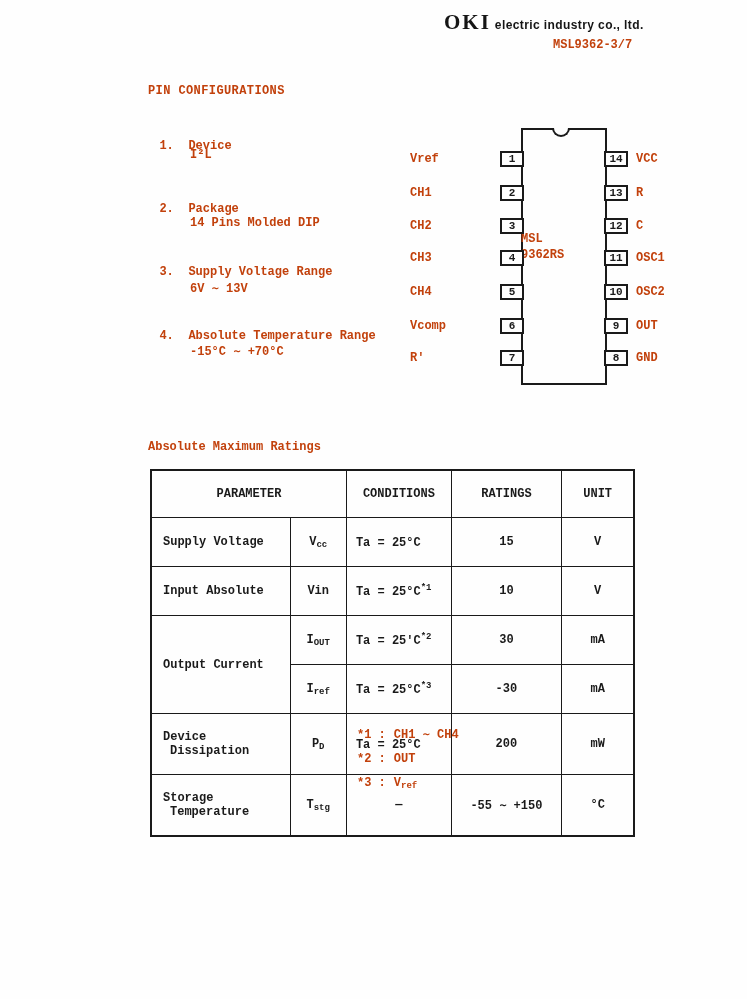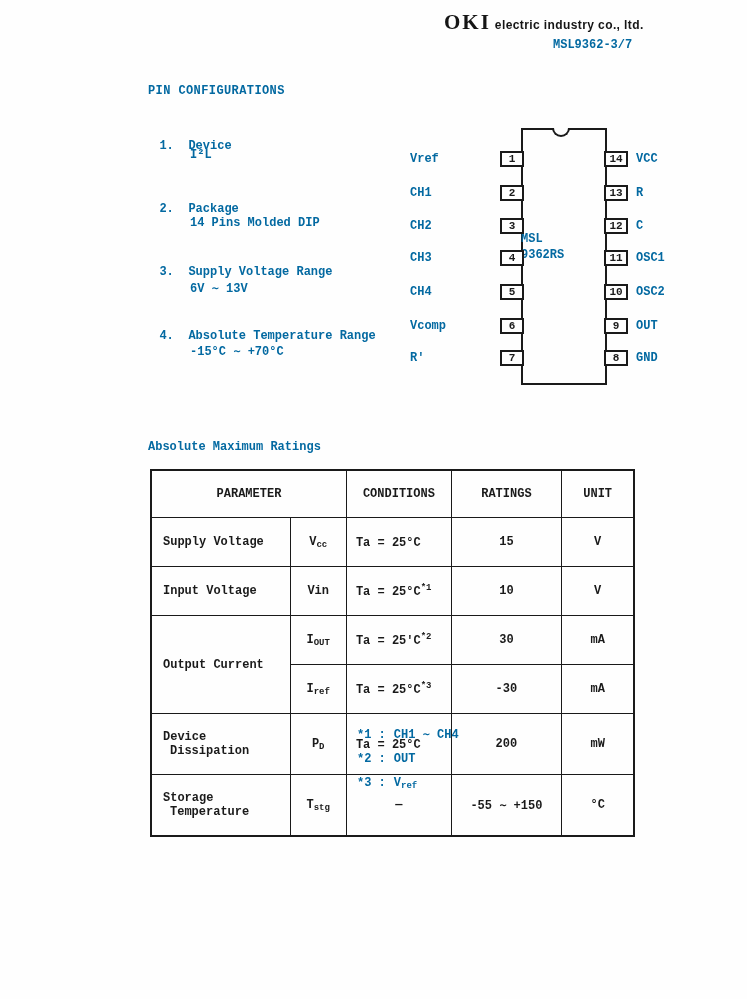--- a/index.html
+++ b/index.html
@@ -4,21 +4,21 @@
 <style>
   * { margin:0; padding:0; box-sizing:border-box; }
   html,body { width:747px; height:999px; }
   body {
     position:relative;
     background:#fefefe;
     font-family:"Liberation Mono","DejaVu Sans Mono",monospace;
     color:#1a1a1a;
     overflow:hidden;
   }
-  .mono { font-family:"Liberation Mono","DejaVu Sans Mono",monospace; font-weight:700; font-size:12px; color:#0369a1; }
+  .mono { font-family:"Liberation Mono","DejaVu Sans Mono",monospace; font-weight:700; font-size:12px; color:#c2410c; }
 
   
   .logo-line { position:absolute; left:444px; top:10px; white-space:nowrap; }
   .logo-oki { font-family:"Liberation Serif","DejaVu Serif",serif; font-weight:700; font-size:21px; letter-spacing:2px; color:#151515; }
   .logo-rest { font-family:"Liberation Sans","DejaVu Sans",sans-serif; font-weight:700; font-size:12px; letter-spacing:0.4px; color:#151515; margin-left:4px; }
   .doc-number { position:absolute; left:553px; top:38px; }
 
   .page-title { position:absolute; left:148px; top:84px; letter-spacing:0.4px; }
 
   
@@ -190,21 +190,21 @@
     <th class="c">UNIT</th>
   </tr>
   <tr style="height:28px">
     <td class="pl">Supply Voltage</td>
     <td class="c"><span>V</span><sub class="sm">cc</sub></td>
     <td class="cond"><span>Ta = 25°C</span><sup class="sm"></sup></td>
     <td class="c">15</td>
     <td class="c">V</td>
   </tr>
   <tr style="height:27px">
-    <td class="pl">Input Voltage</td>
+    <td class="pl">Input Absolute</td>
     <td class="c"><span>Vin</span><sub class="sm"></sub></td>
     <td class="cond"><span>Ta = 25°C</span><sup class="sm">*1</sup></td>
     <td class="c">10</td>
     <td class="c">V</td>
   </tr>
   <tr style="height:29px">
     <td class="pl" rowspan="2">Output Current</td>
     <td class="c"><span>I</span><sub class="sm">OUT</sub></td>
     <td class="cond"><span>Ta = 25'C</span><sup class="sm">*2</sup></td>
     <td class="c">30</td>

